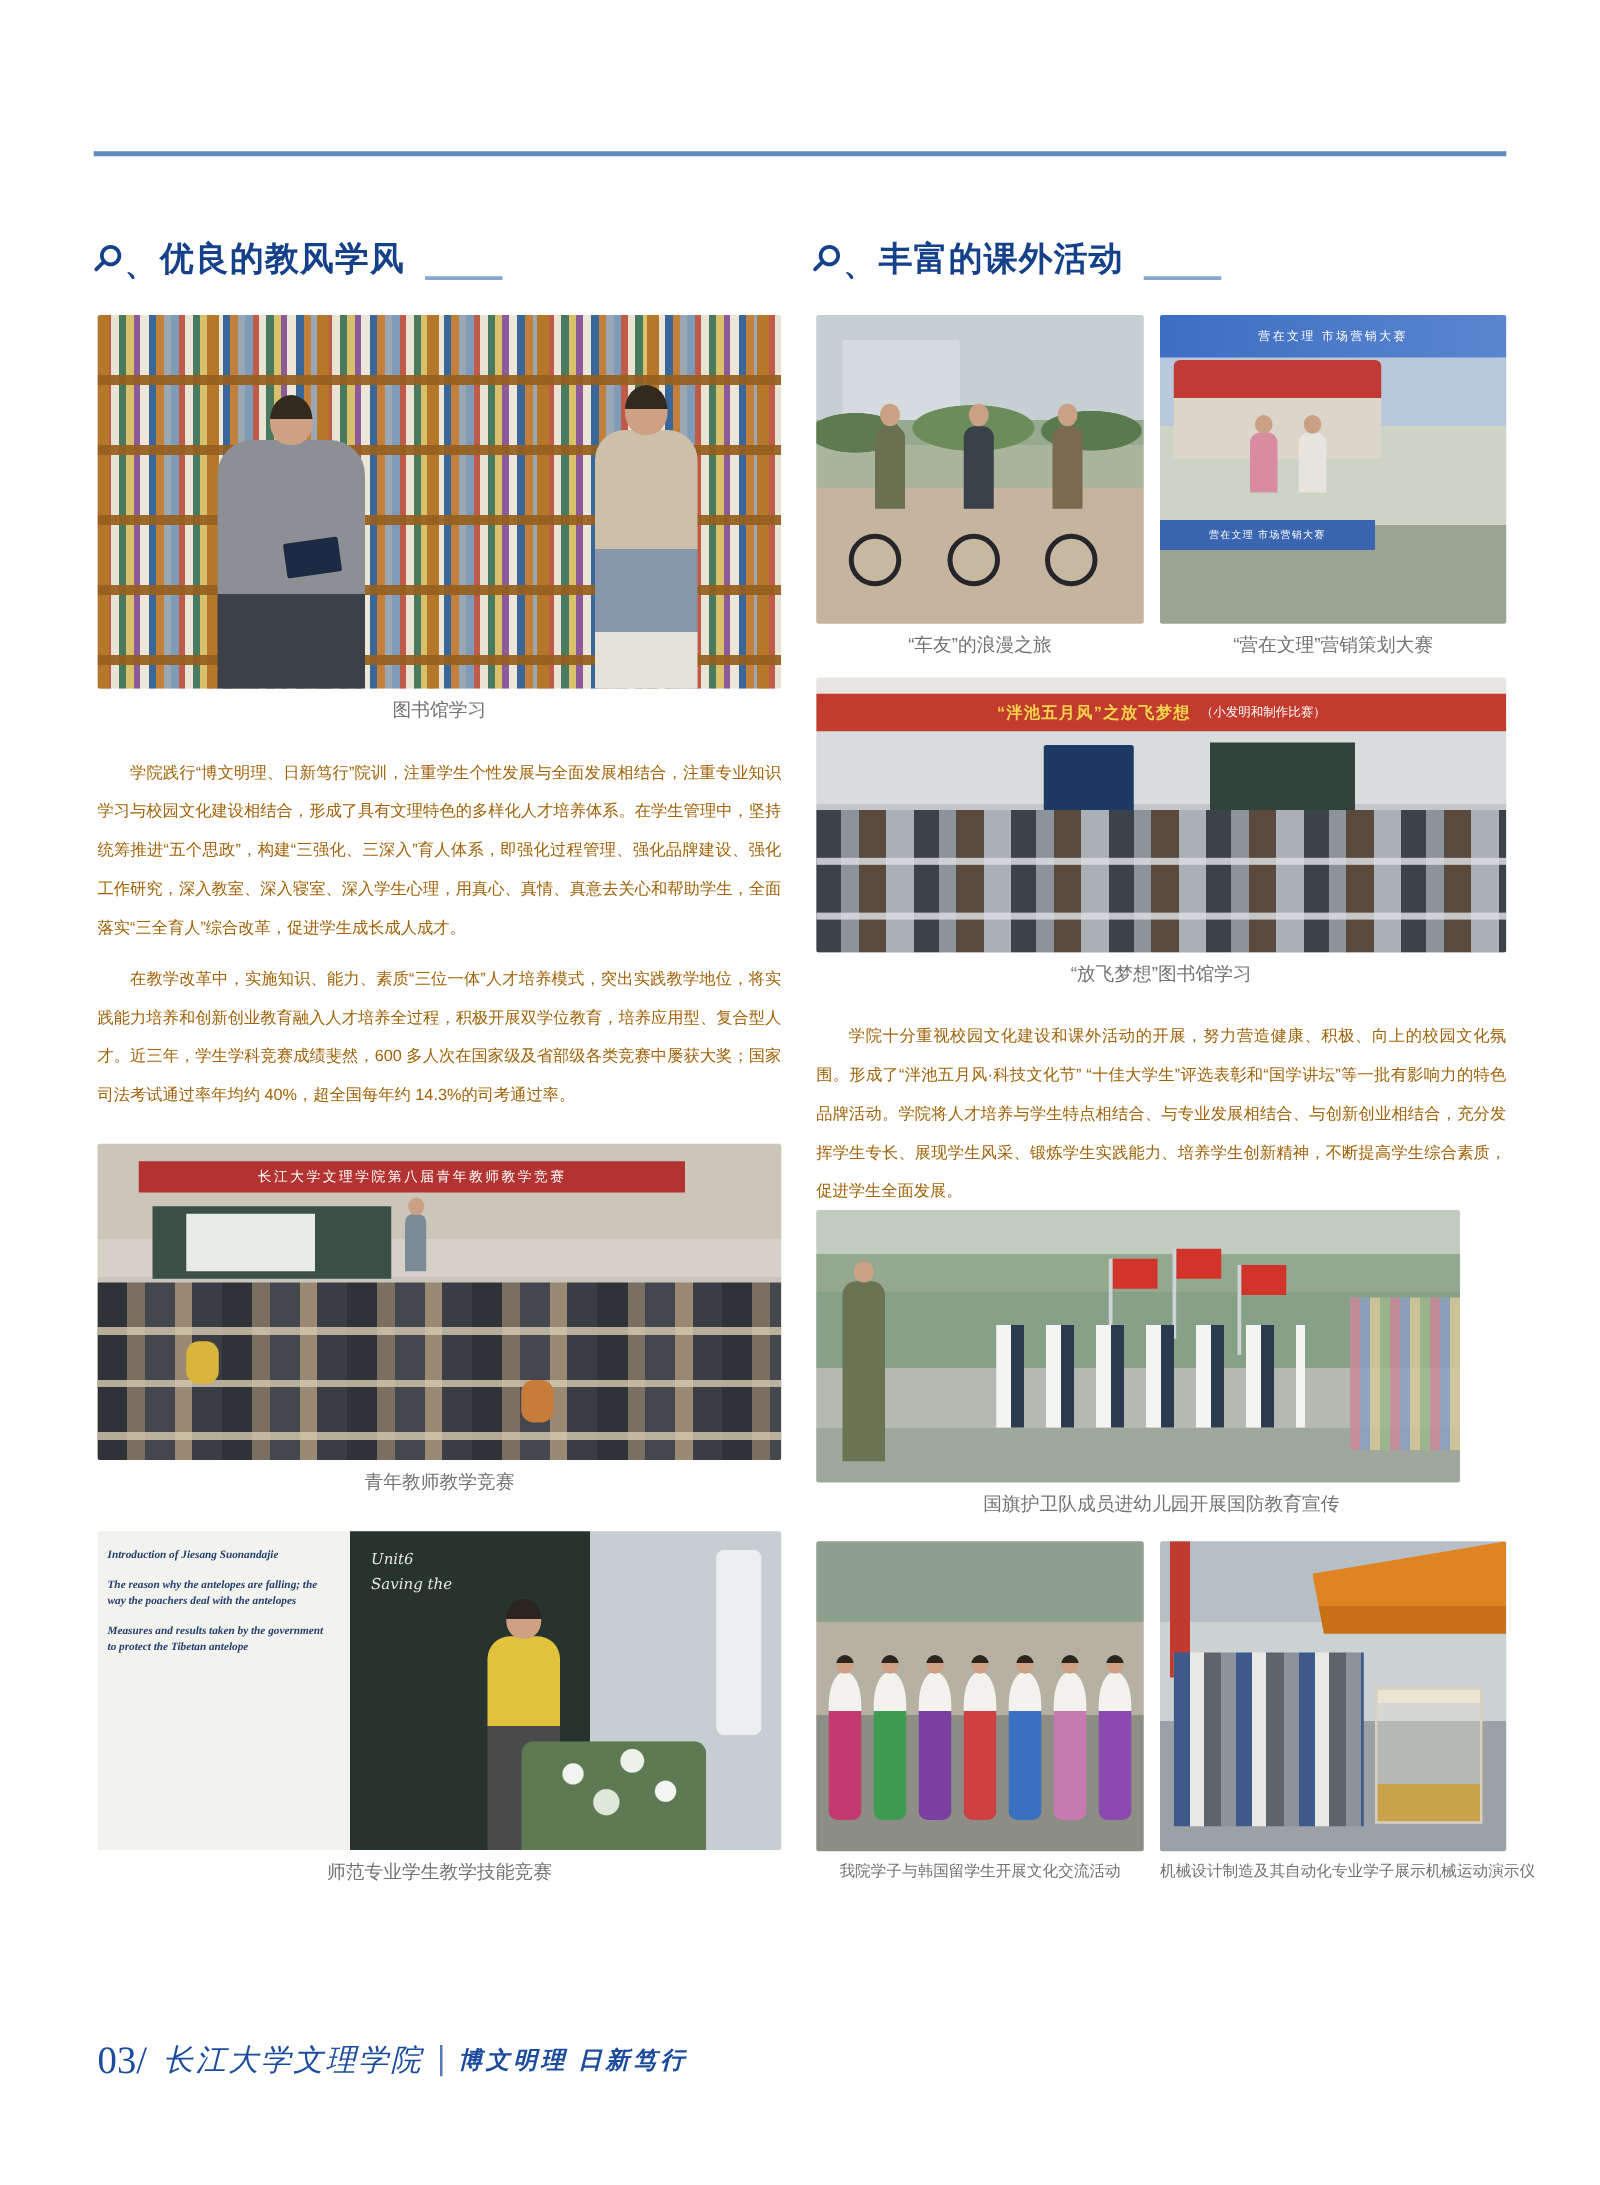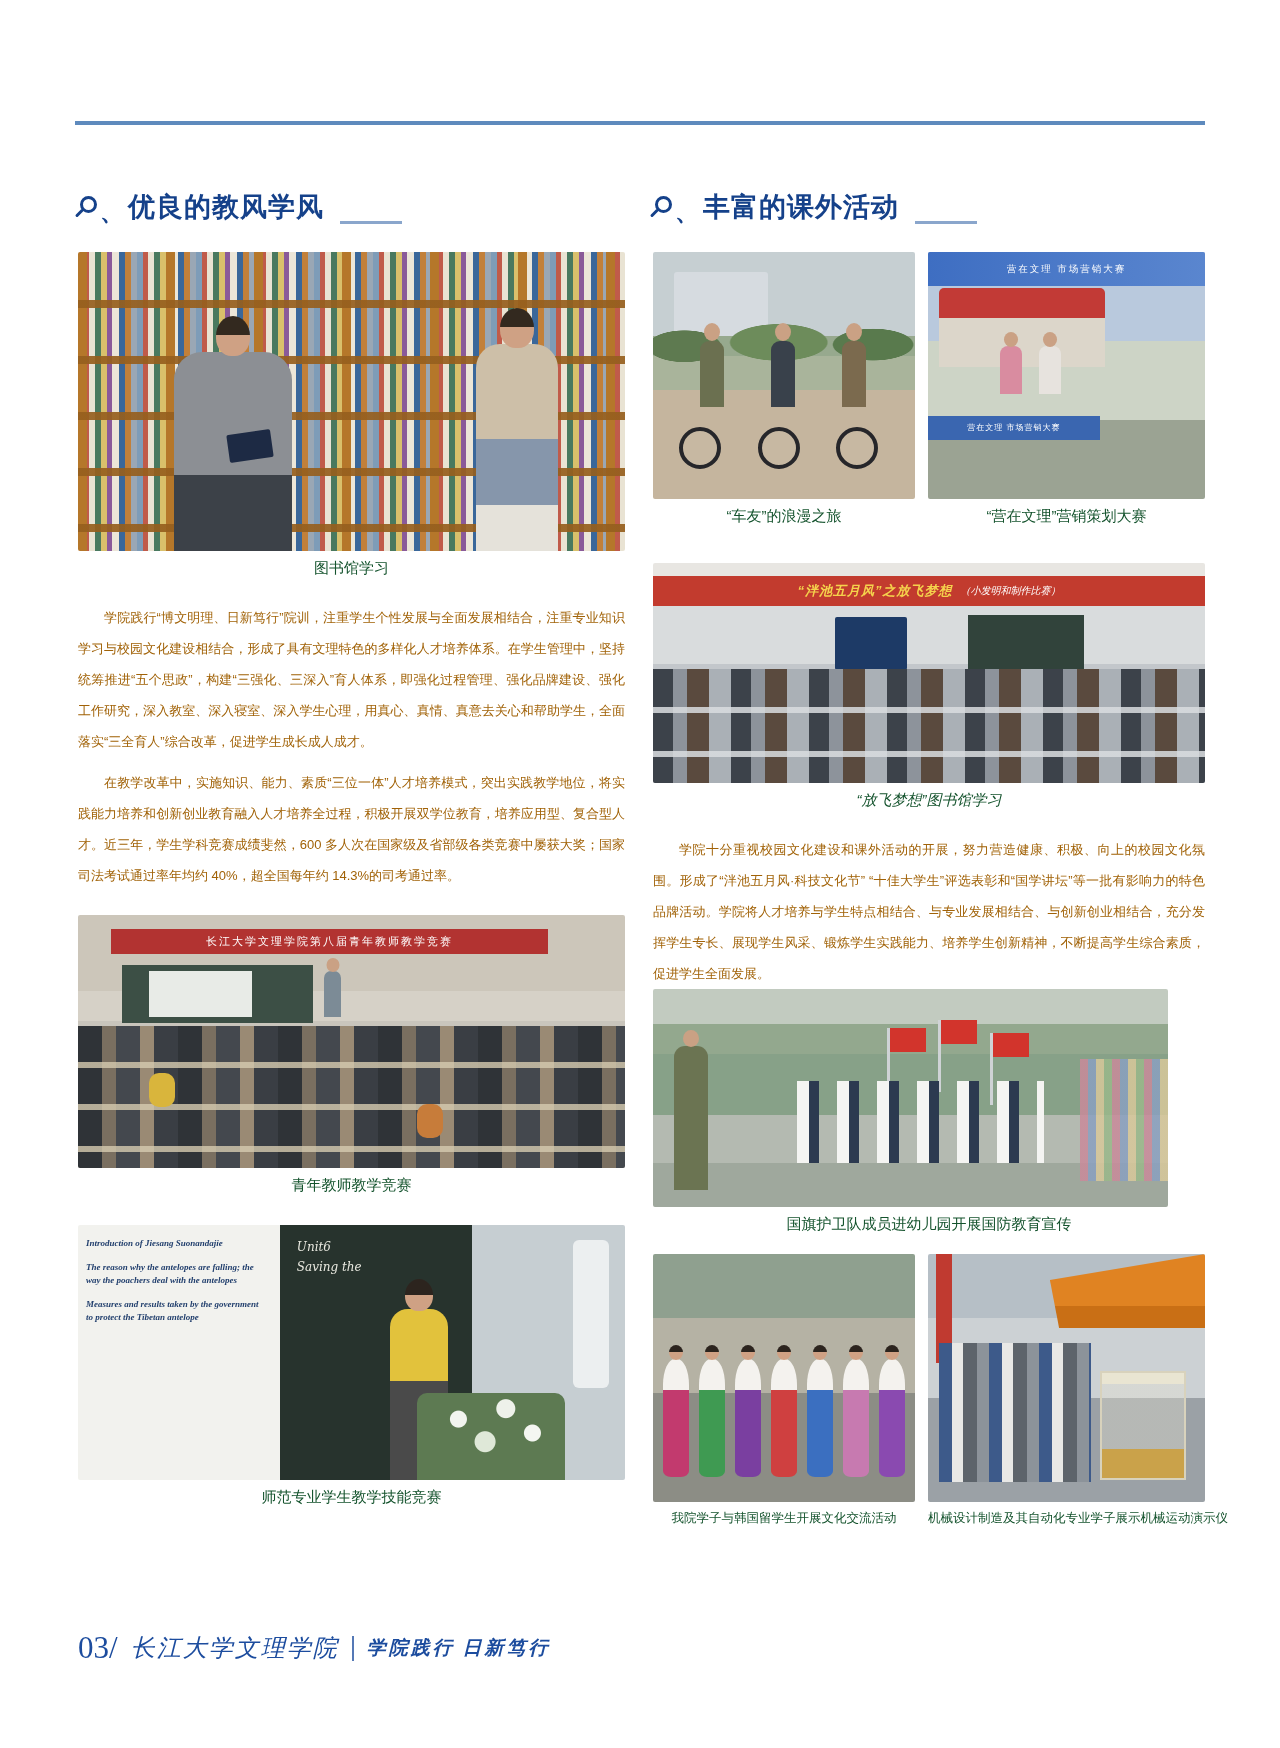--- a/index.html
+++ b/index.html
@@ -15,21 +15,21 @@
 
   
   .sec-head { display:flex; align-items:center; height:42px; margin-bottom:24px; }
   .mag { position:relative; width:17px; height:17px; border:3px solid #15418a; border-radius:50%; margin:0 3px 6px 2px; }
   .mag::after { content:""; position:absolute; width:3px; height:10px; background:#15418a; left:-5px; bottom:-8px; transform:rotate(45deg); border-radius:2px; }
   .sec-tick { color:#15418a; font-size:24px; font-weight:bold; margin:10px 4px 0 0; }
   .sec-title { font-size:27px; font-weight:bold; color:#15418a; letter-spacing:1px; }
   .sec-line { width:62px; height:3px; background:#8aa6cc; margin-left:16px; align-self:flex-end; margin-bottom:4px; }
 
   figure { margin:0; }
-  .cap { margin-top:8px; color:#14532d; font-size:15px; display:flex; justify-content:center; white-space:nowrap; }
+  .cap { margin-top:8px; color:#737373; font-size:15px; display:flex; justify-content:center; white-space:nowrap; }
   .cap-sm { font-size:12.5px; }
 
   .para { font-size:13px; line-height:31px; color:#a16207; text-align:justify; text-indent:2em; margin:10px 0 0; }
   .para.first { margin-top:24px; }
 
   .photo { position:relative; overflow:hidden; border-radius:2px; background:#ccc; }
   .photo-row { display:flex; gap:13px; margin-top:0; }
 
   
   .photo-library { height:299px;
@@ -242,21 +242,21 @@
             <div class="mkt-banner">营在文理 市场营销大赛</div>
             <div class="mkt-tent"></div>
             <div class="mkt-girl mg1"></div>
             <div class="mkt-girl mg2"></div>
             <div class="mkt-banner2">营在文理 市场营销大赛</div>
           </div>
           <figcaption class="cap">“营在文理”营销策划大赛</figcaption>
         </figure>
       </div>
 
-      <figure style="margin-top:37px;font-style:italic;">
+      <figure style="margin-top:16px;">
         <div class="photo photo-fest">
           <div class="fest-banner">
             <span class="main">“泮池五月风”之放飞梦想</span>
             <span class="sub">（小发明和制作比赛）</span>
           </div>
           <div class="fest-screen"></div>
           <div class="fest-board"></div>
           <div class="fest-crowd"></div>
         </div>
         <figcaption class="cap">“放飞梦想”图书馆学习</figcaption>
@@ -303,16 +303,16 @@
         </figure>
       </div>
 
     </div>
   </div>
 
   <div class="footer">
     <span class="pageno">03/</span>
     <span class="school">长江大学文理学院</span>
     <span class="fdiv"></span>
-    <span class="motto">学院践行  日新笃行</span>
+    <span class="motto">博文明理  日新笃行</span>
   </div>
 
 </div>
 
 </body></html>

